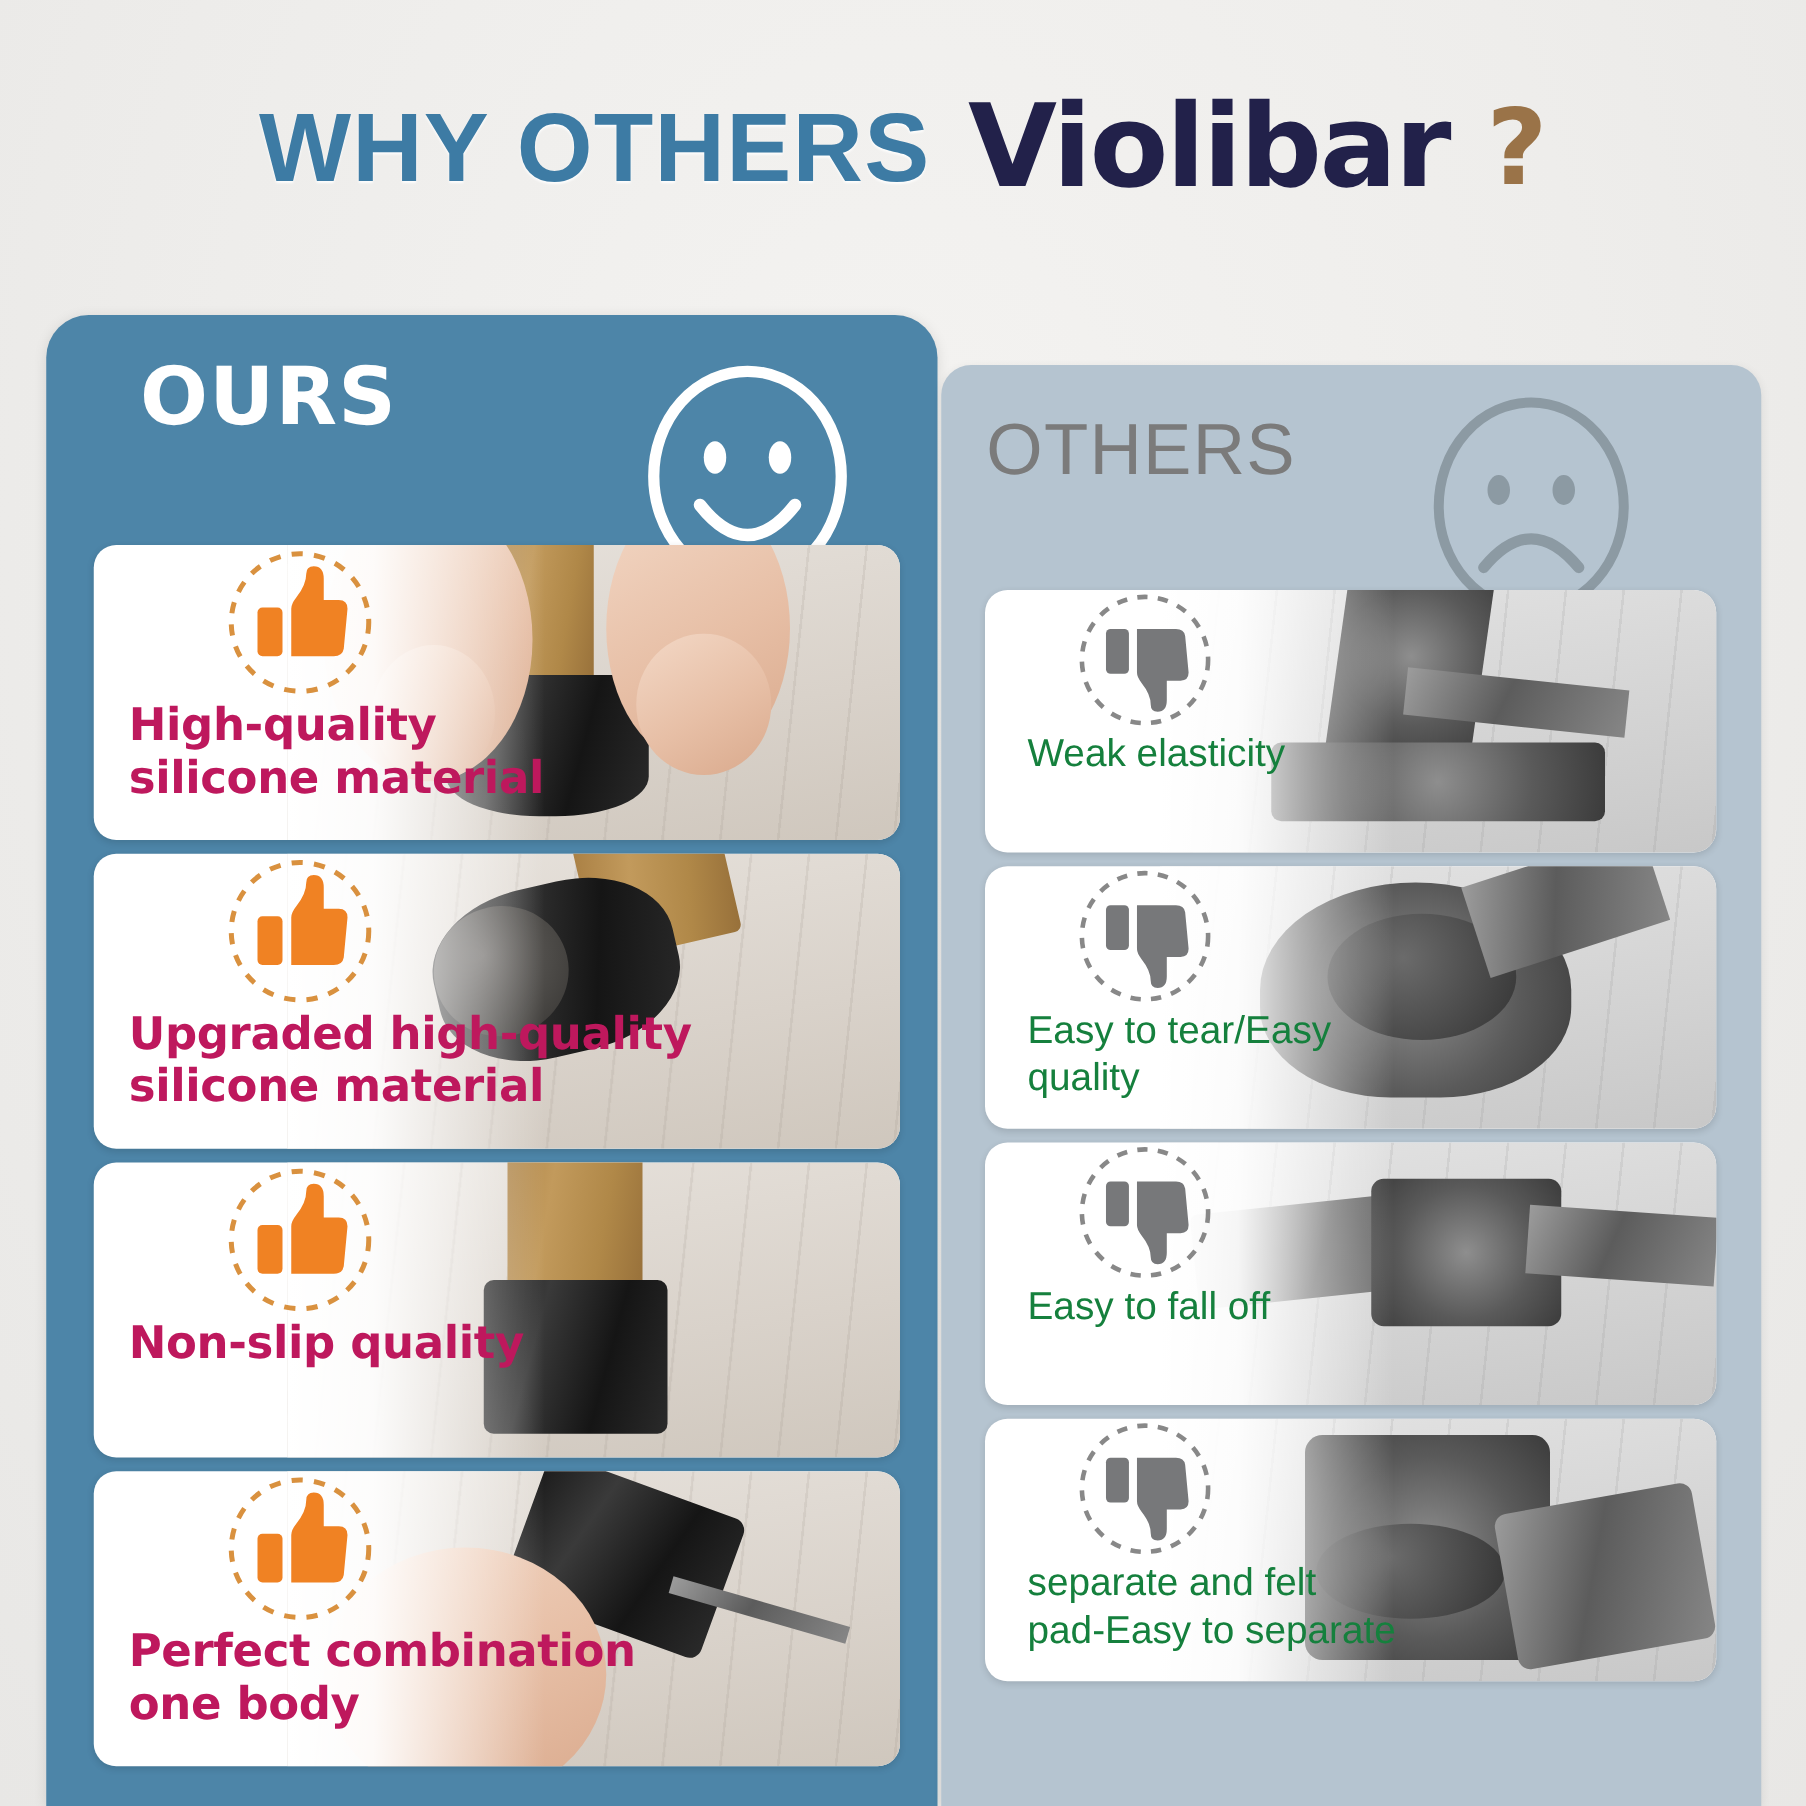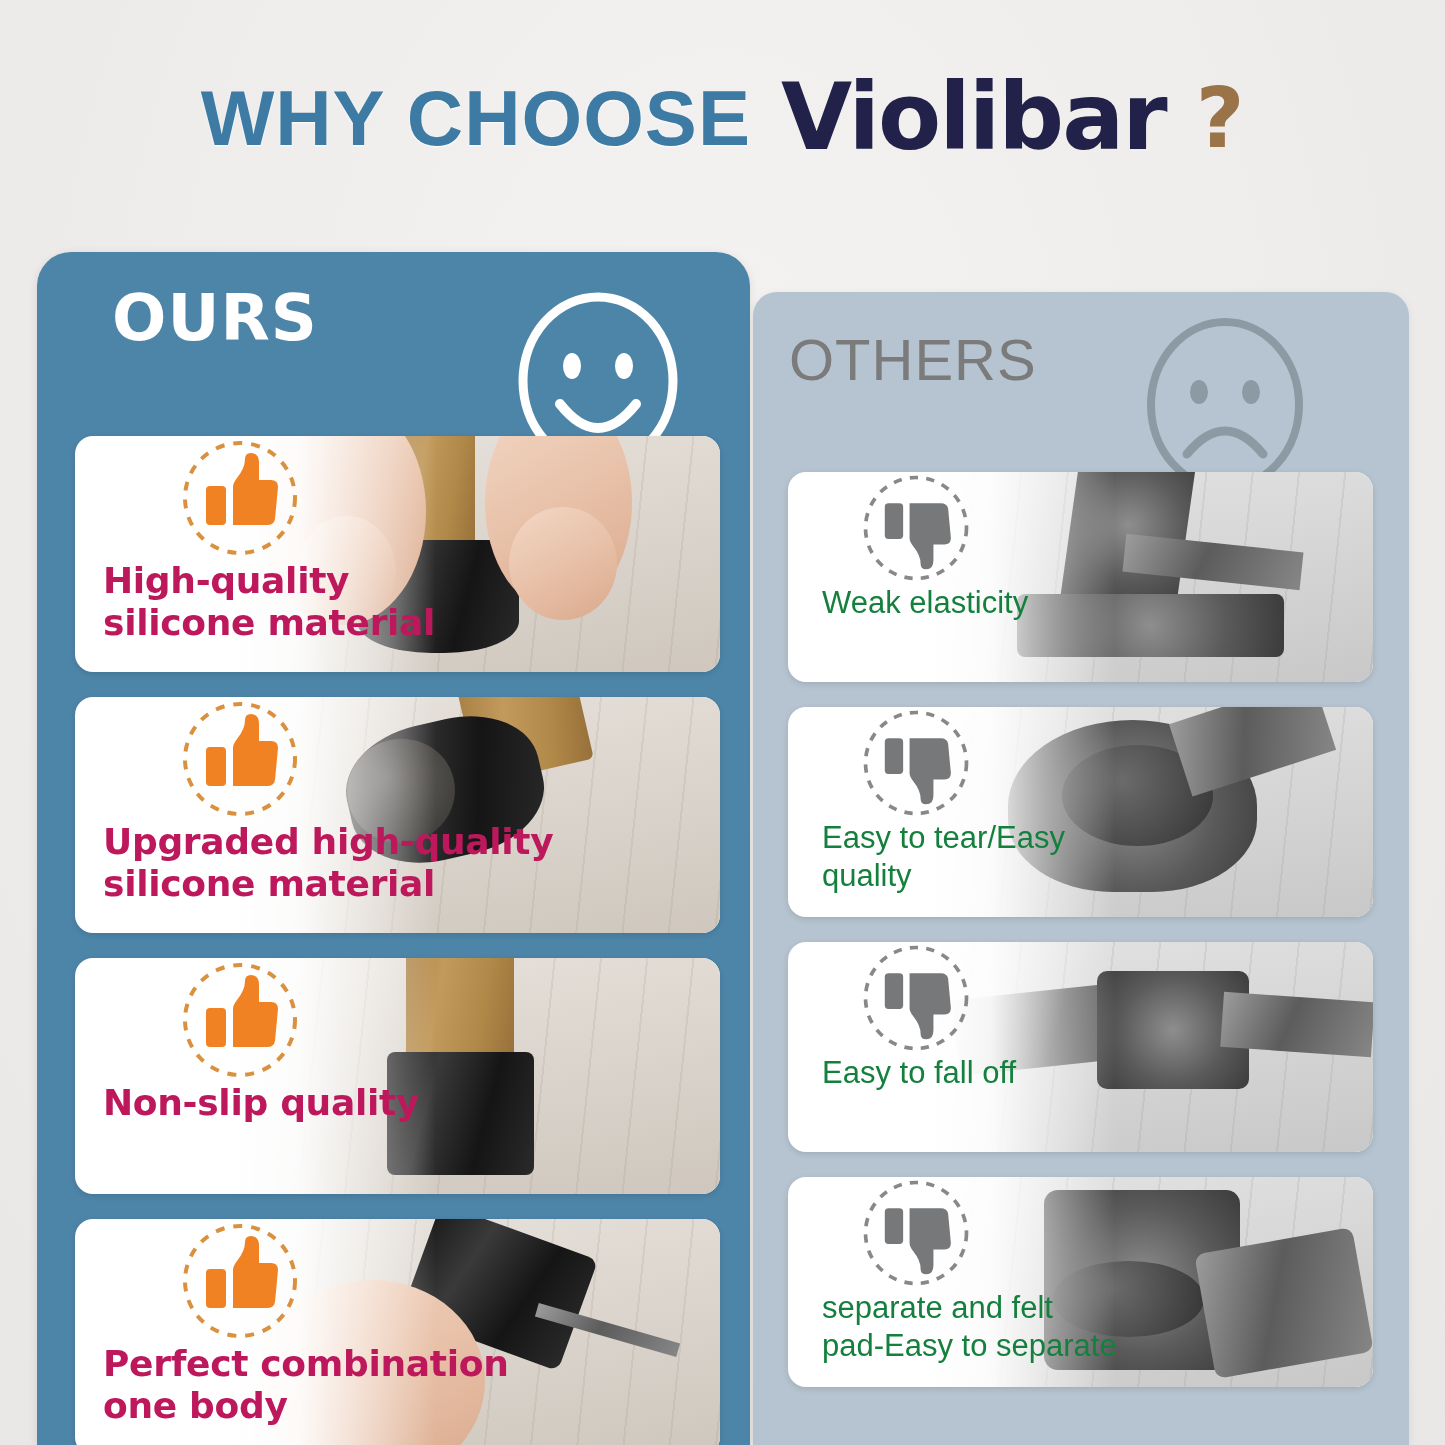--- a/index.html
+++ b/index.html
@@ -115,21 +115,21 @@
     width: 585px;
   }
 
   .card {
     position: relative;
     background: #ffffff;
     border-radius: 18px;
     overflow: hidden;
     box-shadow: 0 2px 6px rgba(0,0,0,.12);
   }
-  .card + .card { margin-top: 25px; }
+  .card + .card { margin-top: 11px; }
   .card-ours   { height: 236px; }
   .card-others { height: 210px; }
 
   
   .photo {
     position: absolute;
     right: 0; top: 0; bottom: 0;
     width: 76%;
   }
   .photo::after {
@@ -206,21 +206,21 @@
   }
   .grunge {
     position: absolute;
     background: radial-gradient(circle at 50% 50%, #8e8e8e 0%, #5a5a5a 55%, #3b3b3b 100%);
   }
 </style>
 </head>
 <body>
 
 <div class="header">
-  <span class="why-choose">WHY CHOOSE</span>
+  <span class="why-choose">WHY OTHERS</span>
   <span class="logo-wrap">
     <span class="logo">Violibar</span>
     <i class="dot d1"></i>
     <i class="dot d2"></i>
     <i class="dot d3"></i>
     <i class="dot d4"></i>
     <i class="dot d5"></i>
     <i class="dot d6"></i>
     <i class="dot d7"></i>
   </span>

